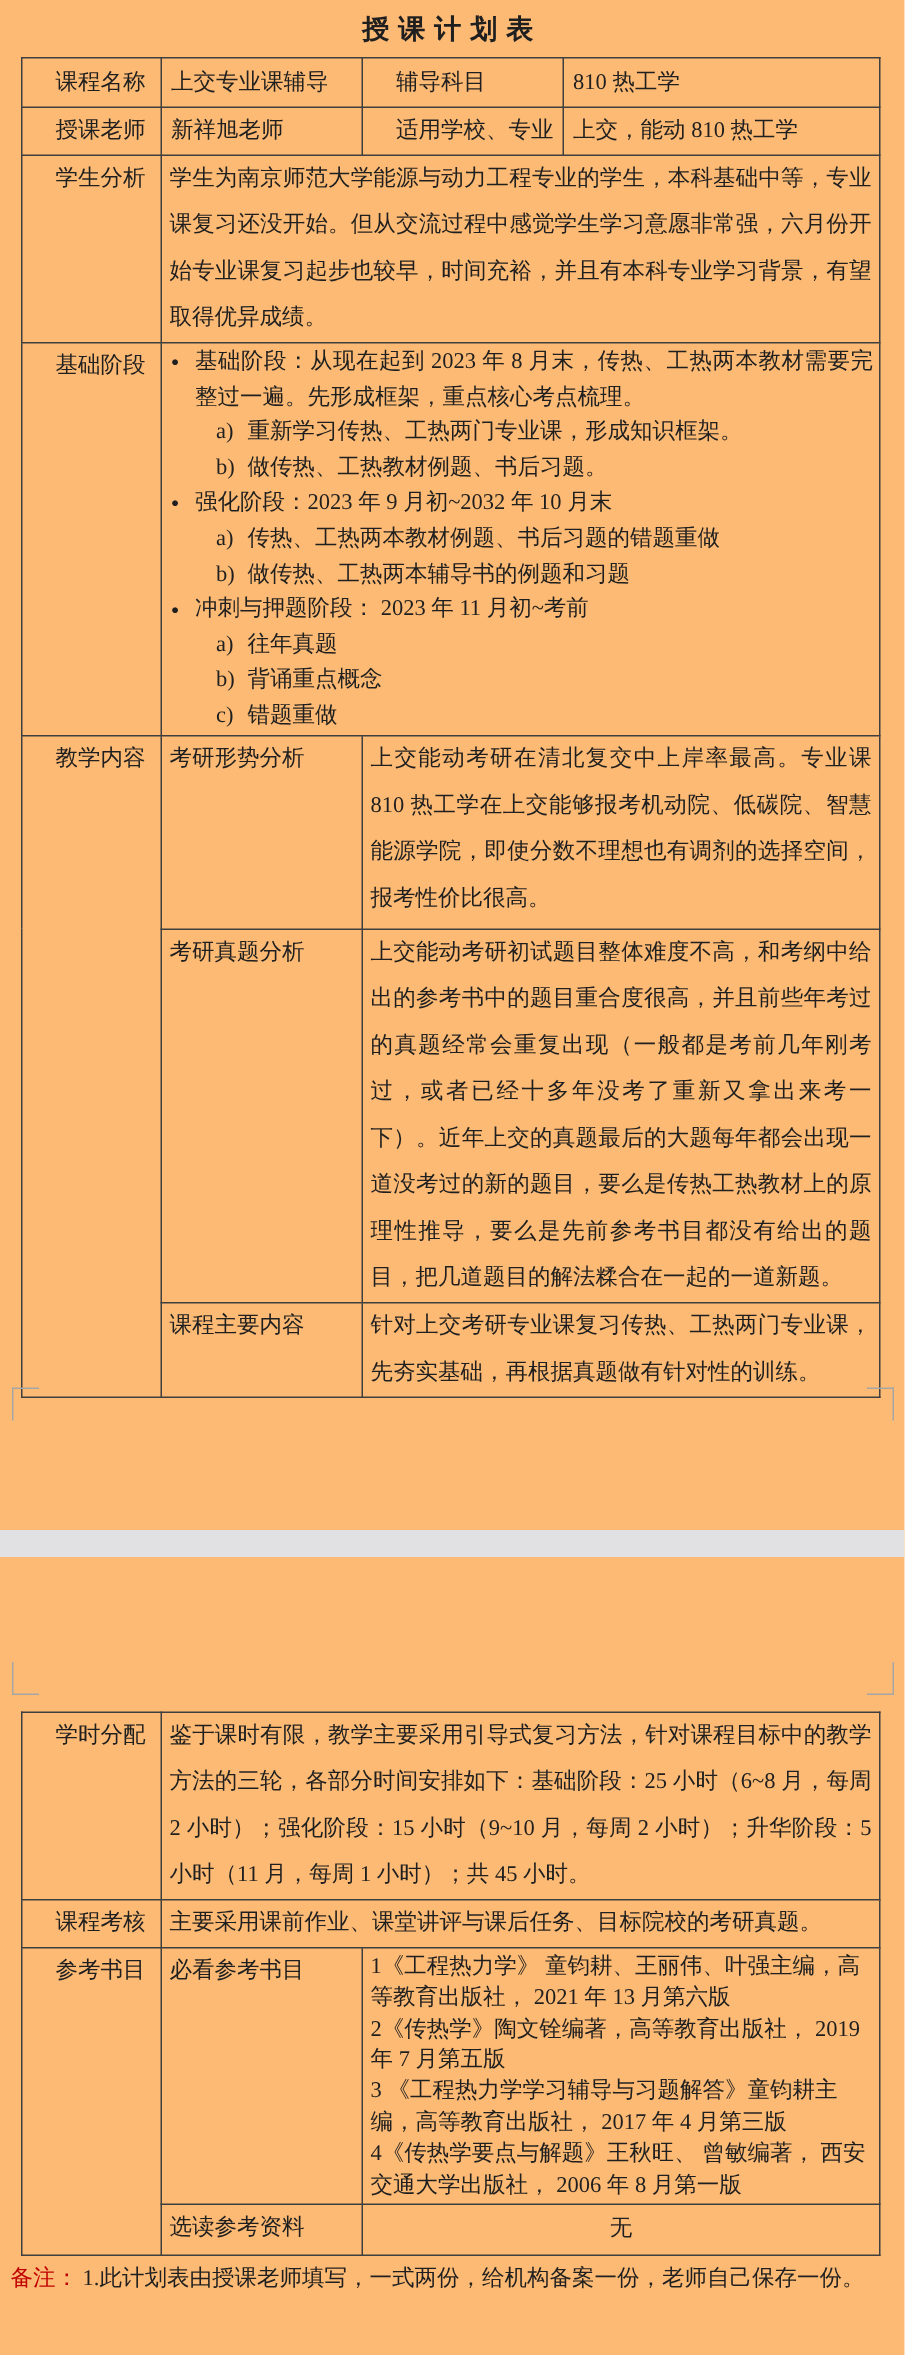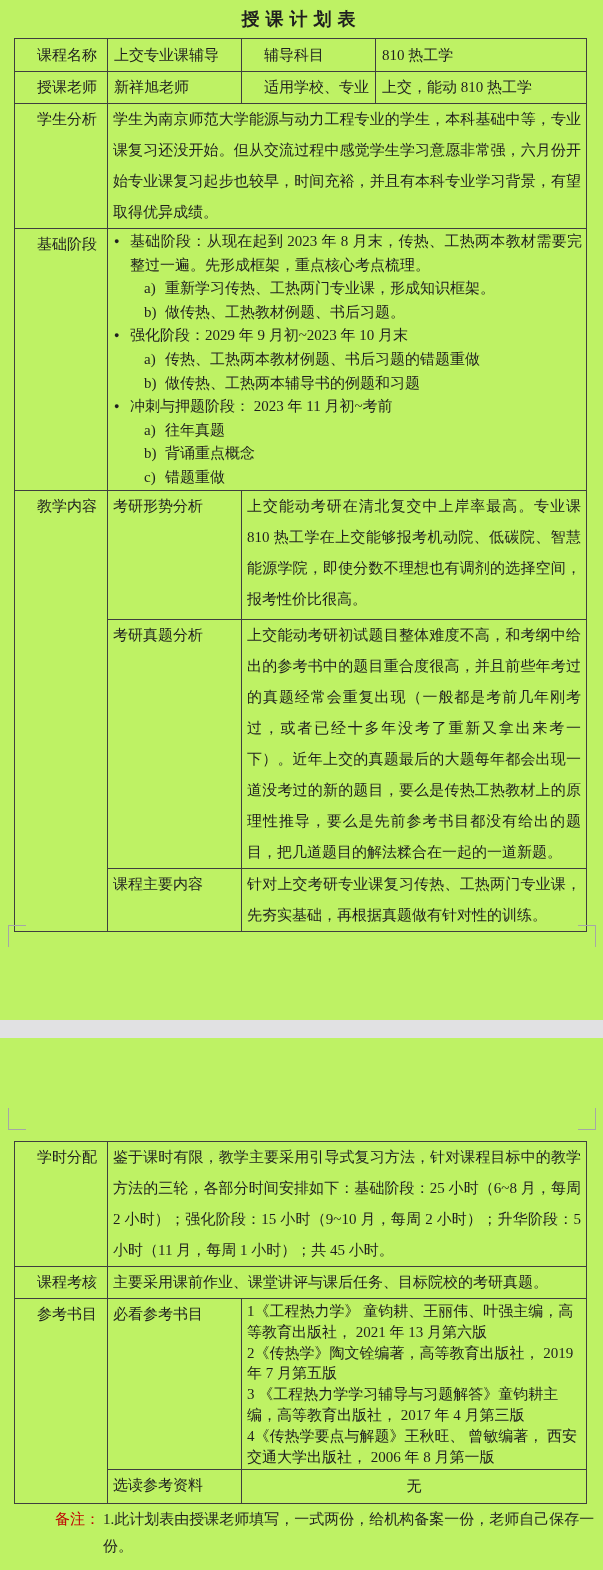--- a/index.html
+++ b/index.html
@@ -1,20 +1,20 @@
 <!DOCTYPE html>
 <html style="--text: #1f1f1f; --border: #3f3f3f; --note_label: #c00000; --page_gap: #e1e1e3; --mark: #a6a6a6;"><head>
 <meta charset="utf-8">
 <style>
   :root{
     --text:#1f1f1f; --border:#3f3f3f; --note_label:#c00000; --page_gap:#e1e1e3; --mark:#a6a6a6;
   }
   html,body{margin:0;padding:0;background:#ffffff;}
   .screen{
-    position:relative;width:603px;height:1570px;background:#bef264;overflow:hidden;
+    position:relative;width:603px;height:1570px;background:#fdba74;overflow:hidden;
     font-family:"Liberation Serif","DejaVu Serif",serif;color:var(--text);
     font-size:15px;
   }
   .doc-title{
     position:absolute;left:0;top:7px;width:603px;text-align:center;
     font-size:18px;font-weight:bold;letter-spacing:6px;
   }
   table.tbl{
     position:absolute;border-collapse:collapse;table-layout:fixed;width:572px;
   }
@@ -39,21 +39,21 @@
   .goal-item.alpha .g-m{width:21px;margin-left:36px;}
   td.books{vertical-align:top;line-height:20.8px;padding:2px 5px;}
   td.center-val{text-align:center;vertical-align:top;line-height:32px;}
   .page-gap{position:absolute;left:0;top:1020px;width:603px;height:18px;background:var(--page_gap);}
   .corner{position:absolute;width:17px;height:21px;}
   .c-bl{left:8px;top:925px;border-left:1px solid var(--mark);border-top:1px solid var(--mark);}
   .c-br{left:578px;top:925px;border-right:1px solid var(--mark);border-top:1px solid var(--mark);}
   .c-tl{left:8px;top:1108px;border-left:1px solid var(--mark);border-bottom:1px solid var(--mark);}
   .c-tr{left:578px;top:1108px;border-right:1px solid var(--mark);border-bottom:1px solid var(--mark);}
   .notes{position:absolute;left:7px;top:1506px;width:592px;display:flex;line-height:27px;}
-  .notes-label{flex:none;width:48px;color:var(--note_label);margin-left:48px;}
+  .notes-label{flex:none;width:48px;color:var(--note_label);}
   .notes-body{flex:1;}
 </style>
 </head>
 <body>
 
 <div class="screen">
 
   <div class="doc-title">授课计划表</div>
 
   <table class="tbl t1">
@@ -94,21 +94,21 @@
             <span class="g-t">重新学习传热、工热两门专业课，形成知识框架。</span>
           </div>
 
           <div class="goal-item alpha">
             <span class="g-m">b)</span>
             <span class="g-t">做传热、工热教材例题、书后习题。</span>
           </div>
 
           <div class="goal-item bullet">
             <span class="g-m">●</span>
-            <span class="g-t">强化阶段：2029 年 9 月初~2023 年 10 月末</span>
+            <span class="g-t">强化阶段：2023 年 9 月初~2032 年 10 月末</span>
           </div>
 
           <div class="goal-item alpha">
             <span class="g-m">a)</span>
             <span class="g-t">传热、工热两本教材例题、书后习题的错题重做</span>
           </div>
 
           <div class="goal-item alpha">
             <span class="g-m">b)</span>
             <span class="g-t">做传热、工热两本辅导书的例题和习题</span>

